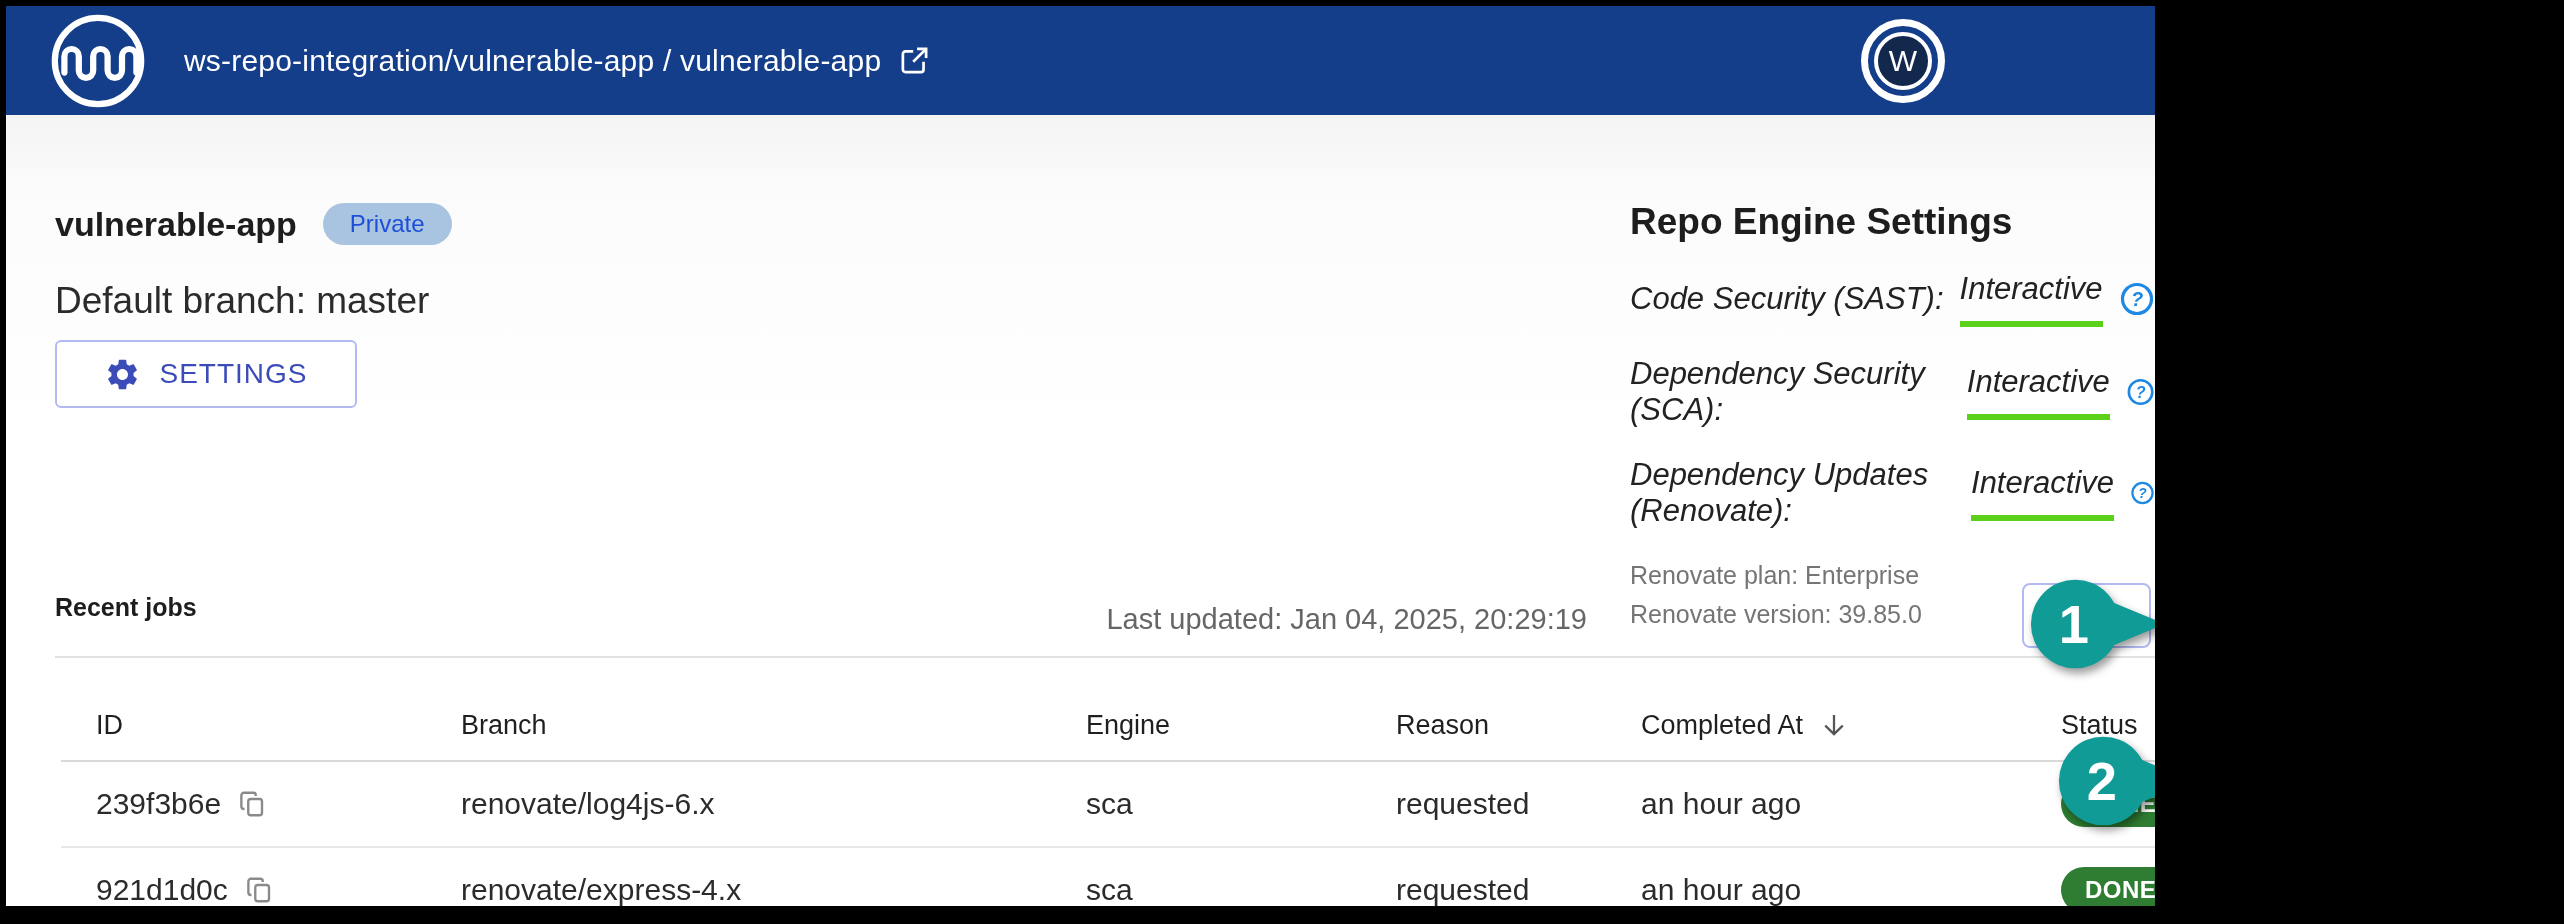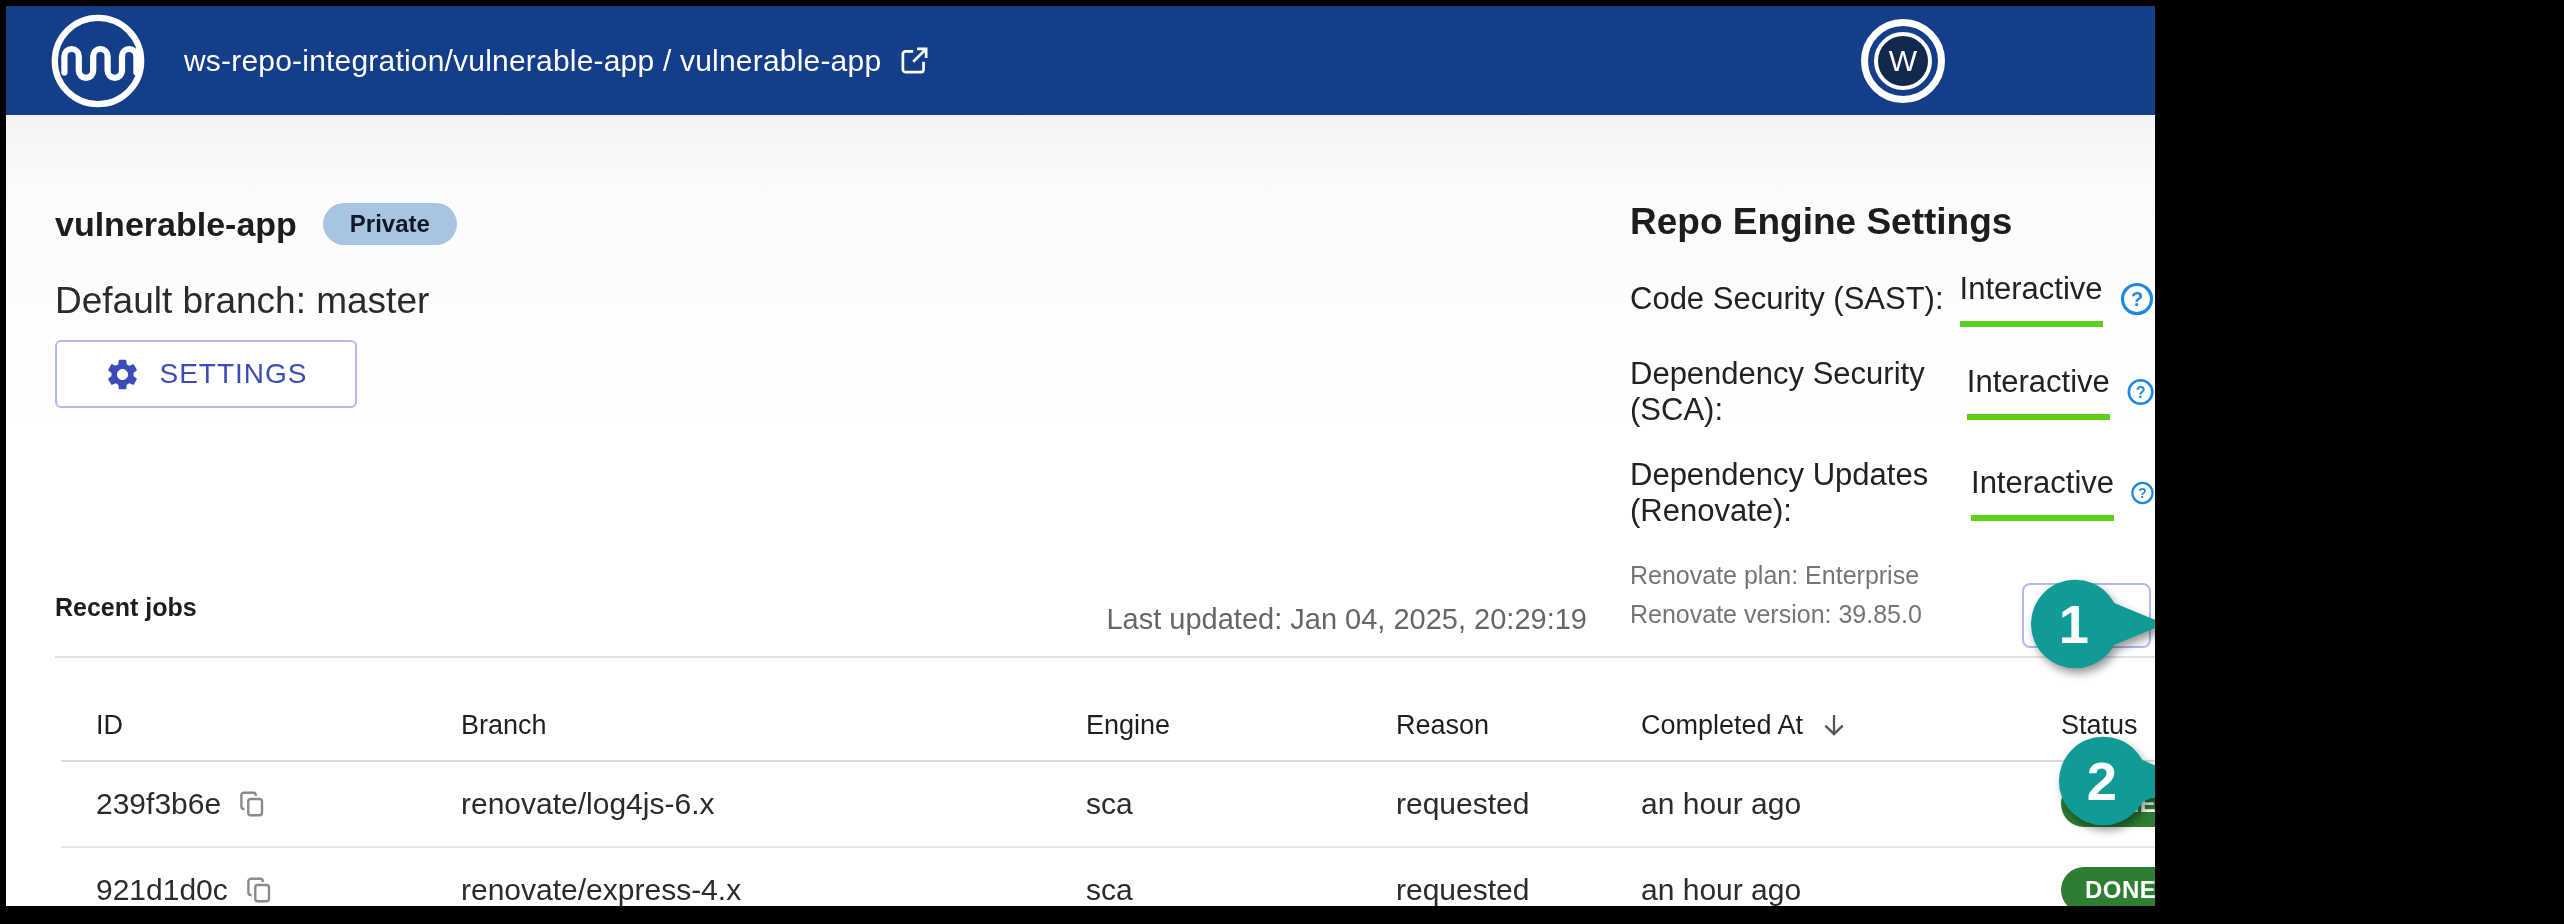--- a/index.html
+++ b/index.html
@@ -16,32 +16,32 @@
   .extlink-svg { width:31px; height:31px; }
   .avatar-wrap { position:absolute; right:210px; top:50%; transform:translateY(-50%);
                  width:84px; height:84px; border-radius:50%; border:7px solid #fff;
                  display:flex; align-items:center; justify-content:center; background:#143d8a; }
   .avatar-inner { width:58px; height:58px; border-radius:50%; background:#12294d; border:4px solid #fff;
                   display:flex; align-items:center; justify-content:center; color:#fff; font-size:30px; }
 
   
   .repo-title-row { position:absolute; left:49px; top:197px; display:flex; align-items:center; gap:26px; }
   .repo-name { font-size:34px; font-weight:700; color:#1d1d1d; }
-  .private-badge { background:#a9c4e0; color:#0f172a; font-size:24px; font-weight:700;
+  .private-badge { background:#a9c4e0; color:#1d4ed8; font-size:24px; font-weight:400;
                    padding:7px 27px; border-radius:28px; }
   .default-branch { position:absolute; left:49px; top:274px; font-size:37px; color:#2b2b2b; }
   .settings-btn { position:absolute; left:49px; top:334px; width:302px; height:68px; background:#fff;
                   border:2px solid #b3baf1; border-radius:6px; display:flex; align-items:center;
                   justify-content:center; gap:18px; color:#3b4cb8; font-size:28px; letter-spacing:1px; cursor:pointer; }
   .gear-svg { width:37px; height:37px; }
 
   
   .engine { position:absolute; left:1624px; top:195px; }
   .engine-title { font-size:37px; font-weight:700; color:#1d1d1d; margin-bottom:28px; }
-  .engine-row { display:flex; align-items:center; gap:16px; margin-bottom:29px; font-size:31px; color:#222; }
+  .engine-row { display:flex; align-items:center; gap:16px; margin-bottom:29px; font-size:31px; color:#222;font-style:italic; }
   .engine-value { border-bottom:6px solid #5bd11a; padding-bottom:14px; }
   .help-svg { width:36px; height:36px; }
   .engine-sub { font-size:25px; color:#757575; line-height:35px; margin-top:4px; }
 
   
   .jobs-title { position:absolute; left:49px; top:587px; font-size:25px; font-weight:700; color:#1d1d1d; }
   .last-updated { position:absolute; right:568px; top:597px; font-size:29px; color:#666; }
   .refresh-btn { position:absolute; left:2016px; top:577px; width:129px; height:65px; background:#fff;
                  border:2px solid #b3baf1; border-radius:8px; cursor:pointer; }
   .section-divider { position:absolute; left:49px; top:650px; width:2461px; height:2px; background:#e2e2e2; }

